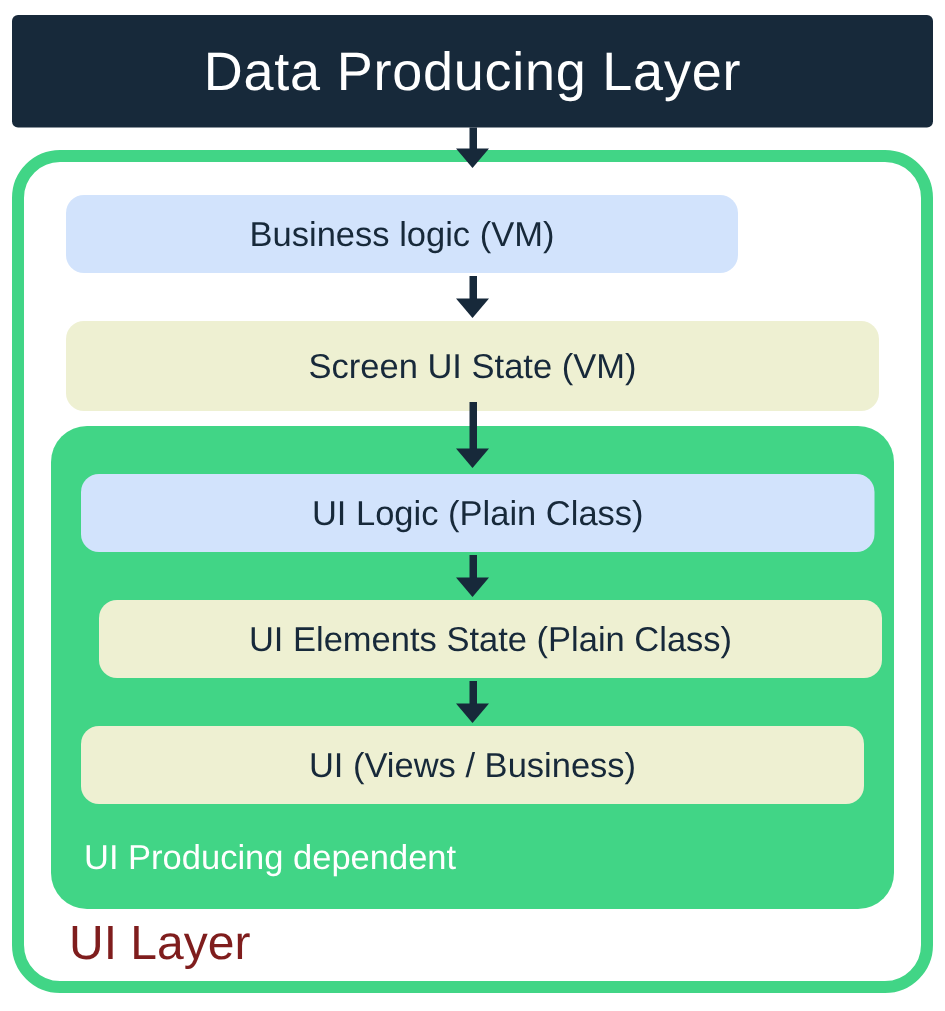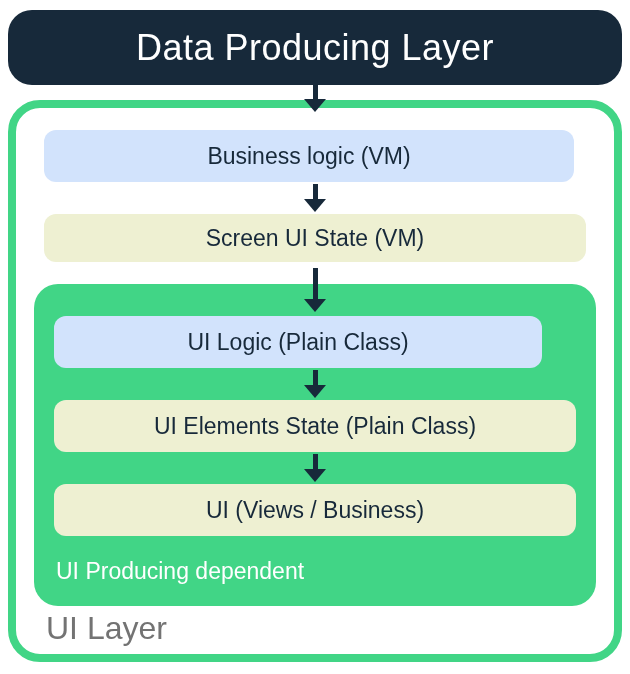--- a/index.html
+++ b/index.html
@@ -15,21 +15,21 @@
     background: #ffffff;
     overflow: hidden;
   }
 
   
   .header-box {
     position: absolute;
     left: 8px; top: 10px;
     width: 614px; height: 75px;
     background: var(--dark-navy, #17293a);
-    border-radius: 24px;
+    border-radius: 4px;
     display: flex;
     align-items: center;
     justify-content: center;
   }
   .header-box .title {
     color: #ffffff;
     font-size: 36px;
     font-weight: 500;
     letter-spacing: 0.5px;
   }
@@ -64,24 +64,24 @@
     display: flex;
     align-items: center;
     justify-content: center;
     font-size: 23px;
     color: var(--dark-navy, #17293a);
     z-index: 3;
   }
   .node.blue  { background: var(--light-blue, #d2e3fc); }
   .node.cream { background: var(--cream, #eef0d2); }
 
-  .node-business  { left: 44px; top: 130px; width: 530px; height: 52px; }
-  .node-screen    { left: 44px; top: 214px; width: 542px; height: 48px; }
-  .node-uilogic   { left: 54px; top: 316px; width: 488px; height: 52px; }
-  .node-uielements{ left: 54px; top: 400px; width: 522px; height: 52px; }
+  .node-business  { left: 44px; top: 130px; width: 448px; height: 52px; }
+  .node-screen    { left: 44px; top: 214px; width: 542px; height: 60px; }
+  .node-uilogic   { left: 54px; top: 316px; width: 529px; height: 52px; }
+  .node-uielements{ left: 66px; top: 400px; width: 522px; height: 52px; }
   .node-uiviews   { left: 54px; top: 484px; width: 522px; height: 52px; }
 
   
   .arrow {
     position: absolute;
     left: 304px;
     width: 22px;
     z-index: 5;
   }
   .arrow::before {
@@ -114,21 +114,21 @@
   .lifecycle-label {
     position: absolute;
     left: 56px; top: 558px;
     color: #ffffff;
     font-size: 23px;
     z-index: 4;
   }
   .uilayer-label {
     position: absolute;
     left: 46px; top: 610px;
-    color: #737373;
+    color: #7f1d1d;
     font-size: 32px;
     z-index: 4;
   }
 </style>
 </head>
 <body>
 
 <div class="page">
 
   <div class="header-box">

